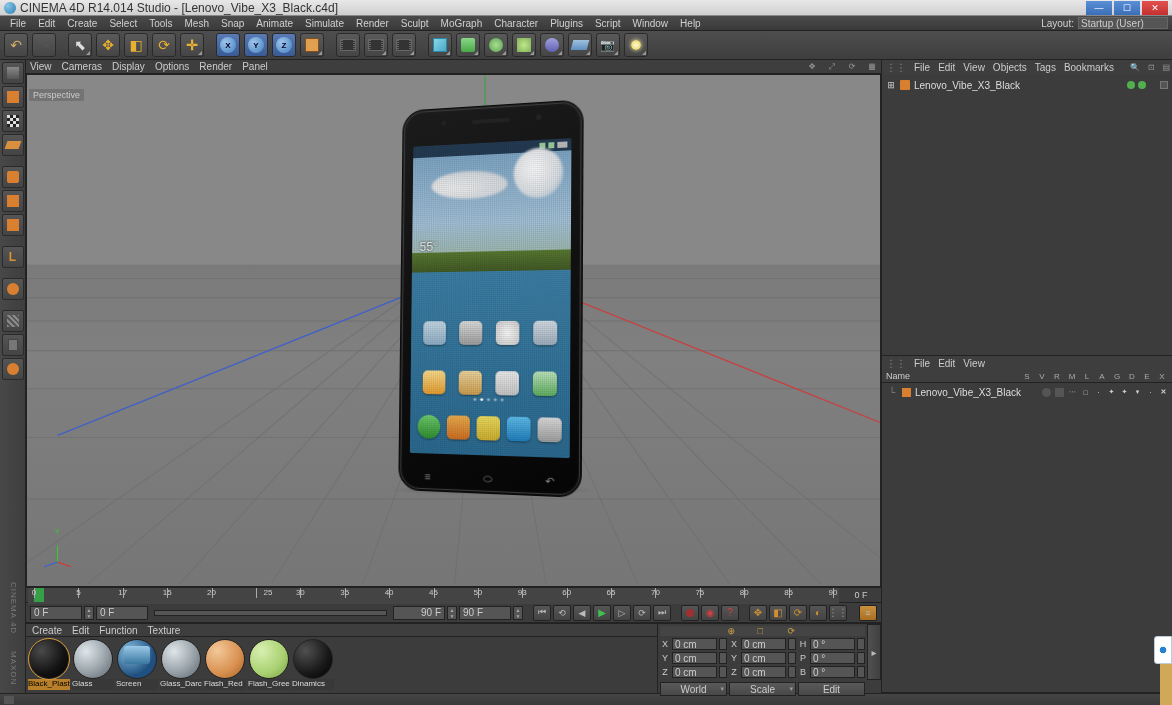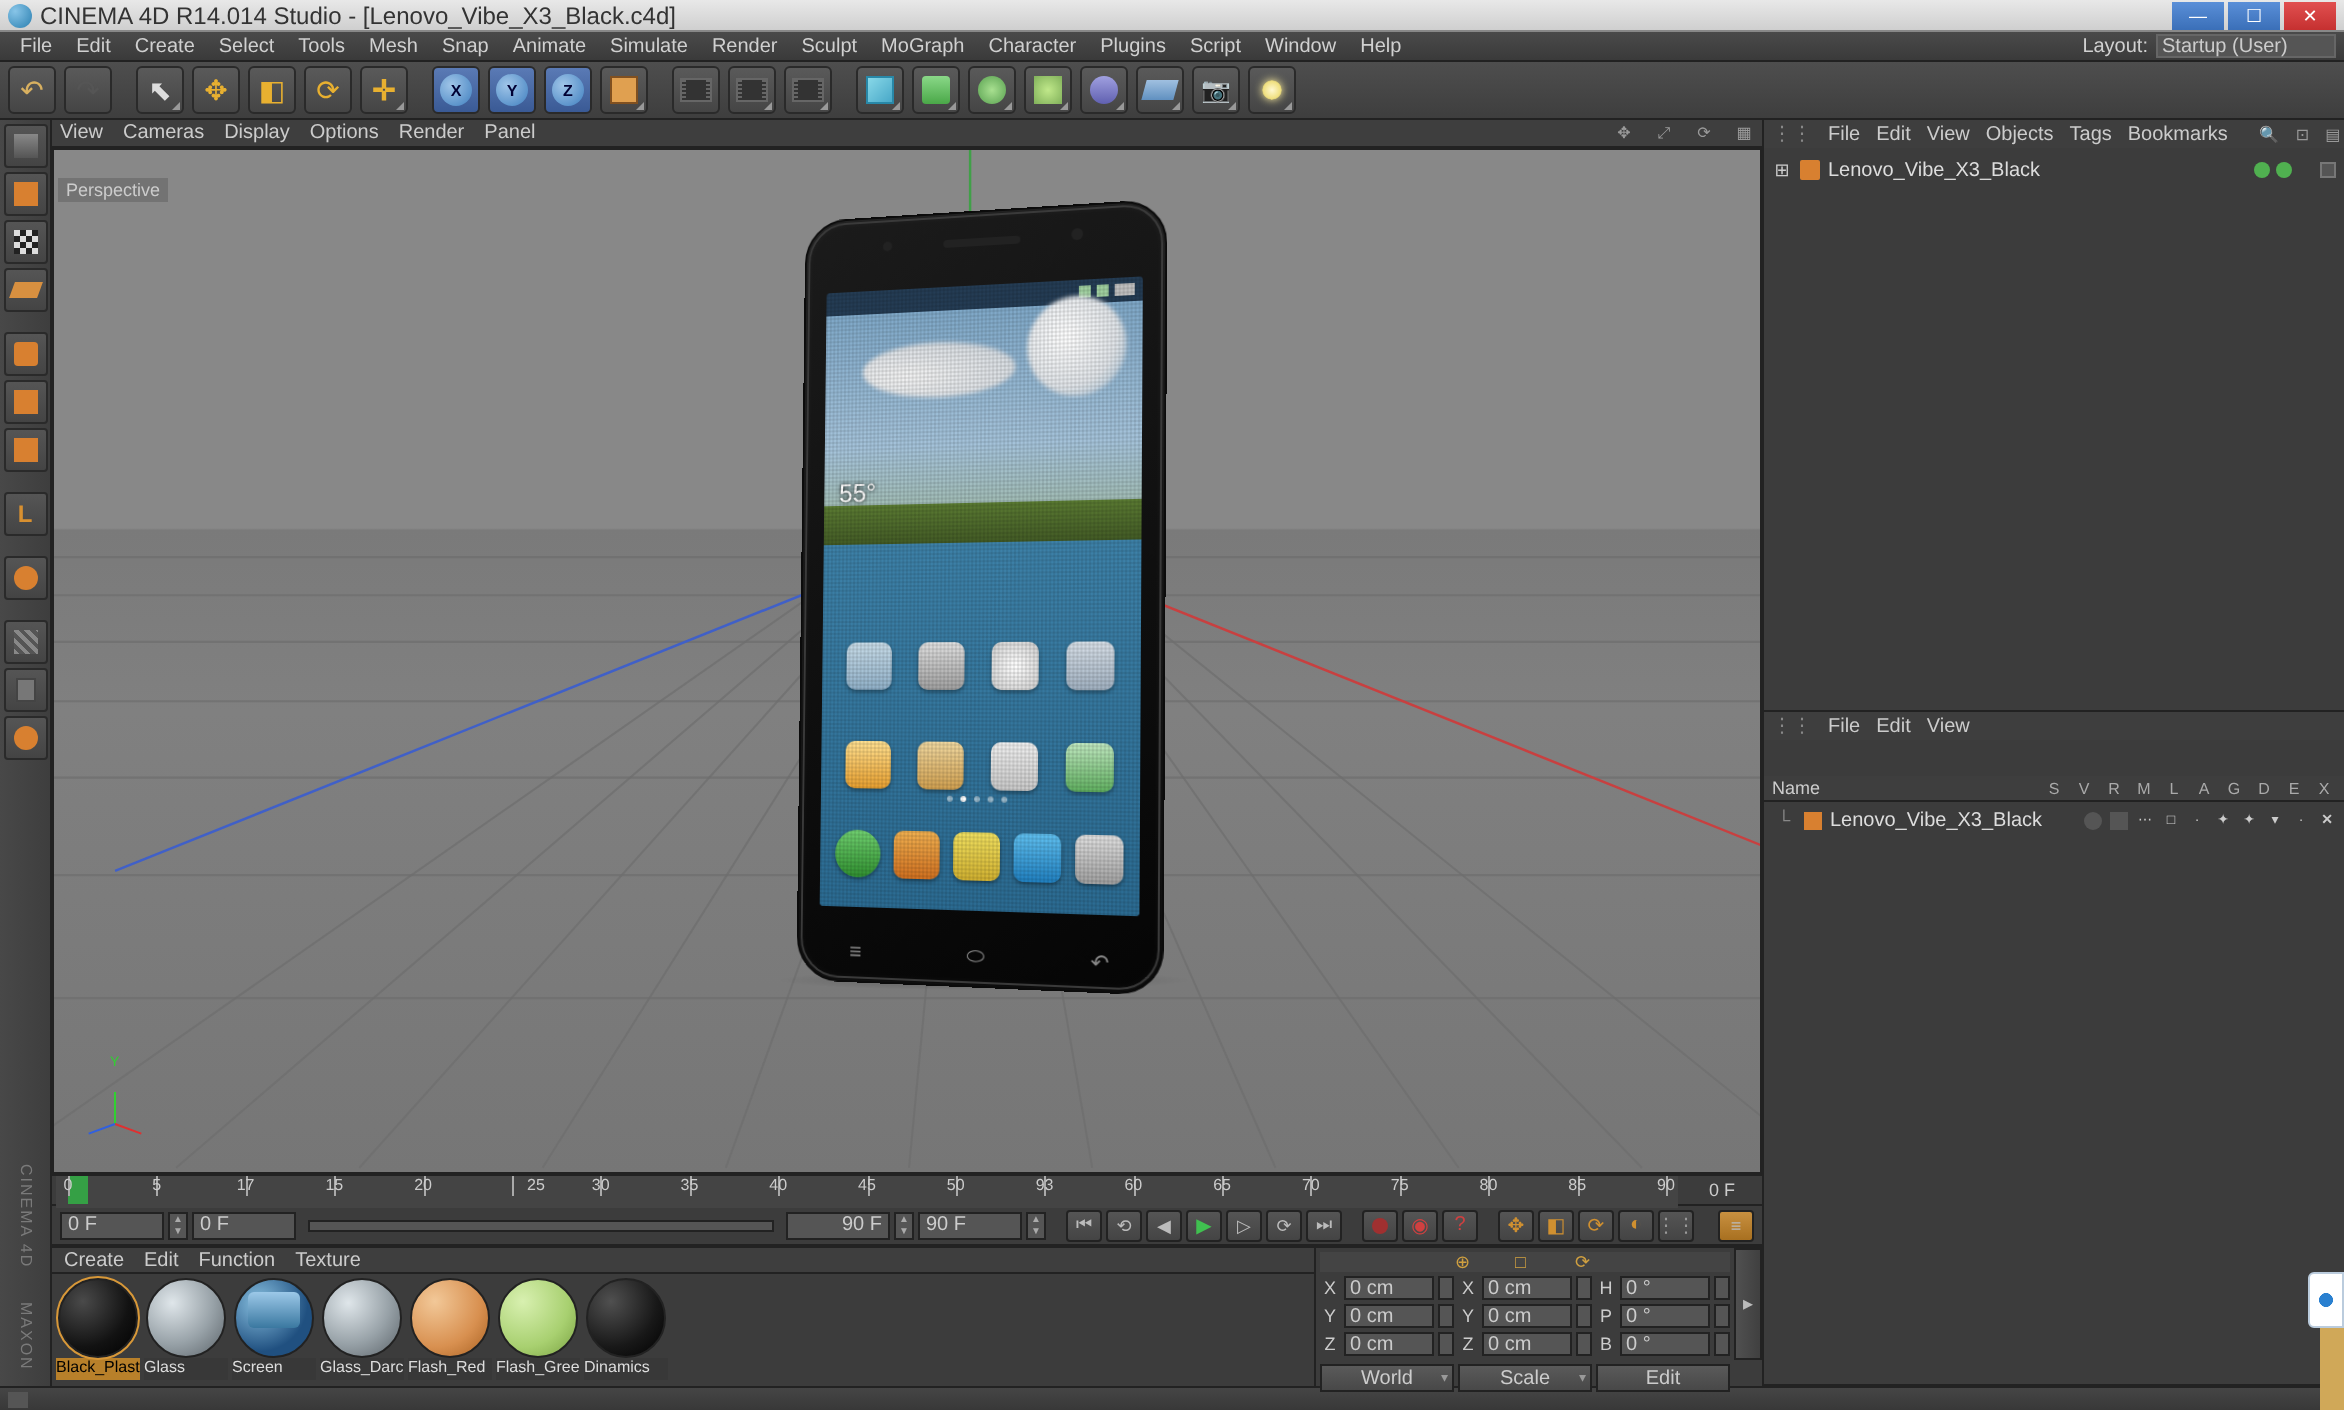--- a/index.html
+++ b/index.html
@@ -171,21 +171,21 @@
 .objexp { width: 10px; text-align: center; color: #ccc; font-size: 9px; }
 .objicon { width: 10px; height: 10px; background: #d88030; border-radius: 1px; }
 .objname { flex: 1; font-size: 10px; color: #ddd; }
 .objflags { display: flex; gap: 3px; }
 .objflag { width: 8px; height: 8px; border-radius: 50%; }
 .objflag.grn { background: #50b050; }
 .objtag { width: 8px; height: 8px; background: #555; border: 1px solid #777; }
 
 .objpanel { height: 296px; display: flex; flex-direction: column; }
 .attrpanel { flex: 1; display: flex; flex-direction: column; }
-.attrhead { height: 13px; background: #3e3e3e; display: flex; align-items: center; padding: 0 4px; gap: 3px; border-bottom: 1px solid #222; margin-top: 18px; }
+.attrhead { height: 13px; background: #3e3e3e; display: flex; align-items: center; padding: 0 4px; gap: 3px; border-bottom: 1px solid #222; }
 .attrhead .hlabel { color: #ccc; font-size: 9px; }
 .attrbody { flex: 1; padding: 2px 4px; }
 .attrrow { display: flex; align-items: center; gap: 4px; height: 14px; }
 .attrrow .tree-ln { width: 12px; color: #888; font-size: 9px; text-align: center; }
 .attrrow .objicon2 { width: 9px; height: 9px; background: #d88030; }
 .attrrow .lbl { flex: 1; color: #ddd; font-size: 10px; }
 .attrrow .flag { width: 9px; height: 9px; display: flex; align-items: center; justify-content: center; font-size: 7px; }
 
 
 .vtab { position: absolute; right: 0; top: 300px; width: 12px; height: 60px; background: #d0a858; display: flex; align-items: center; justify-content: center; writing-mode: vertical-rl; font-size: 8px; color: #222; }

